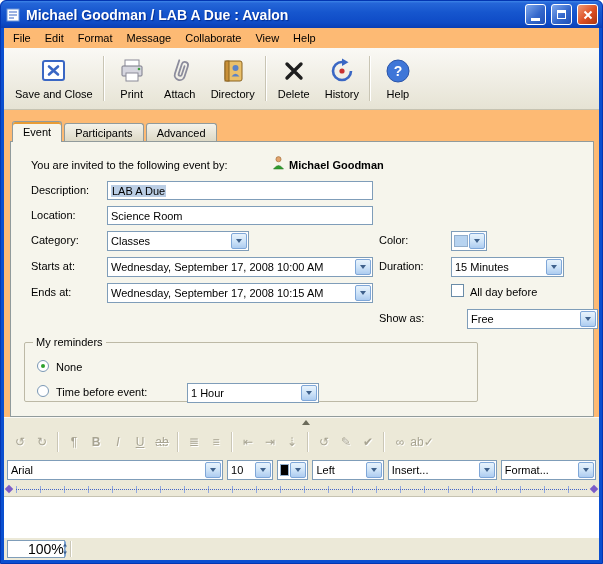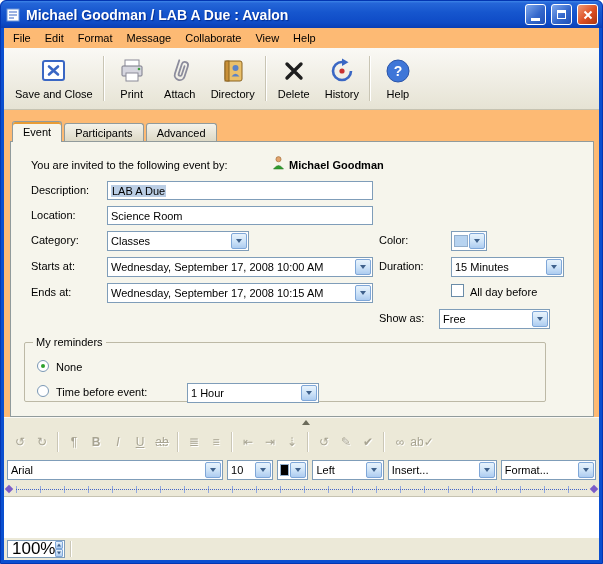--- a/index.html
+++ b/index.html
@@ -33,21 +33,21 @@
   .textbox{position:absolute;height:19px;background:#fff;border:1px solid #7F9DB9;font-size:11px;display:flex;align-items:center;padding:0 3px;overflow:hidden}
   .sel{background:#BACDE4;padding:0 1px;white-space:nowrap}
   .combo{position:absolute;height:20px;background:#fff;border:1px solid #7F9DB9;font-size:11px;display:flex;align-items:center;overflow:hidden}
   .ctxt{flex:1;padding:0 3px;white-space:nowrap;overflow:hidden}
   .cbtn{width:16px;align-self:stretch;margin:1px;background:linear-gradient(180deg,#E8F3FC,#CFE4F8 50%,#ADCCF0);border:1px solid #7FA7D8;border-radius:2px;position:relative;flex:0 0 16px}
   .cbtn::after{content:"";position:absolute;left:50%;top:50%;transform:translate(-50%,-28%);border:3.5px solid transparent;border-top:4.5px solid #3F618C}
   .cswatch{width:14px;height:12px;margin-left:2px;border:1px solid #92AECC}
   .checkbox{position:absolute;width:13px;height:13px;background:#fff;border:1px solid #6A8CA8}
   .radio{position:absolute;width:12px;height:12px;border-radius:50%;background:#fff;border:1px solid #7A98B5}
   .radio.on::after{content:"";position:absolute;inset:3px;border-radius:50%;background:#2DA12D}
-  fieldset.reminders{position:absolute;left:13px;top:194px;width:522px;height:66px;border:1px solid #BDB9A6;border-radius:2px;background:transparent}
+  fieldset.reminders{position:absolute;left:13px;top:194px;width:454px;height:66px;border:1px solid #BDB9A6;border-radius:2px;background:transparent}
   fieldset.reminders legend{font-size:11px;margin-left:8px;padding:0 3px}
   
   .divider{flex:0 0 10px;background:#ECE9D8;position:relative;border-top:1px solid #FAF9F4}
   .divider .up-arrow{position:absolute;left:50%;top:2px;width:0;height:0;border-left:4px solid transparent;border-right:4px solid transparent;border-bottom:5px solid #6B6B5A}
   
   .fmtbar{flex:0 0 30px;display:flex;align-items:center;padding:2px 5px;background:#ECE9D8}
   .fgroup{display:flex;align-items:center}
   .fbtn{width:22px;height:22px;display:flex;align-items:center;justify-content:center;font-size:12px;color:#A8A492;text-shadow:1px 1px 0 #fff}
   .fbtn.st{text-decoration:line-through}
   .fsep{width:2px;height:20px;margin:0 4px;border-left:1px solid #CBC7B6;border-right:1px solid #fff}
@@ -58,21 +58,21 @@
   
   .ruler{flex:0 0 13px;background:#ECE9D8;position:relative}
   .ruler-line{position:absolute;left:12px;right:12px;top:6px;border-top:1px dotted #4063C8}
   .ruler-ticks{position:absolute;left:12px;right:12px;top:3px;height:7px;background:repeating-linear-gradient(90deg,#93A9DE 0 1px,transparent 1px 24px)}
   .marker{position:absolute;width:6px;height:6px;top:3px;background:#7B5CC8;transform:rotate(45deg)}
   .marker.left{left:2px}.marker.right{right:2px}
   
   .editor{flex:1;background:#fff;border-top:1px solid #C6C3B2}
   .statusbar{flex:0 0 23px;background:#ECE9D8;border-top:1px solid #fff;display:flex;align-items:center;padding:2px 3px}
   .zoombox{width:58px;height:18px;background:#fff;border:1px solid #7F9DB9;display:flex;align-items:center}
-  .zoomtxt{flex:1;font-size:17px;padding-left:4px}
+  .zoomtxt{flex:1;font-size:14px;padding-left:20px}
   .spinner{width:14px;height:16px;display:flex;flex-direction:column;margin-right:1px}
   .spin{flex:1;background:linear-gradient(180deg,#E8F3FC,#ADCCF0);border:1px solid #7FA7D8;border-radius:1px;position:relative}
   .spin::after{content:"";position:absolute;left:50%;top:50%;border:2.5px solid transparent}
   .spin.up::after{transform:translate(-50%,-70%);border-bottom:3.5px solid #3F618C}
   .spin.down::after{transform:translate(-50%,-30%);border-top:3.5px solid #3F618C}
   .ssep{width:2px;height:16px;margin:0 5px;border-left:1px solid #CBC7B6;border-right:1px solid #fff}
 </style>
 </head>
 <body>
 
@@ -226,21 +226,21 @@
 
         <span class="flabel" style="left:20px;top:144px">Ends at:</span>
         <div class="combo" style="left:96px;top:141px;width:266px">
           <span class="ctxt">Wednesday, September 17, 2008 10:15 AM</span>
           <span class="cbtn"></span>
         </div>
         <span class="checkbox" style="left:440px;top:142px"></span>
         <span class="flabel" style="left:459px;top:144px">All day before</span>
 
         <span class="flabel" style="left:368px;top:170px">Show as:</span>
-        <div class="combo" style="left:428px;top:167px;width:111px">
+        <div class="combo" style="left:456px;top:167px;width:131px">
           <span class="ctxt">Free</span>
           <span class="cbtn"></span>
         </div>
 
         <fieldset class="reminders">
           <legend>My reminders</legend>
           <span class="radio on" style="left:12px;top:12px"></span>
           <span class="flabel" style="left:31px;top:13px">None</span>
           <span class="radio" style="left:12px;top:37px"></span>
           <span class="flabel" style="left:31px;top:38px">Time before event:</span>

